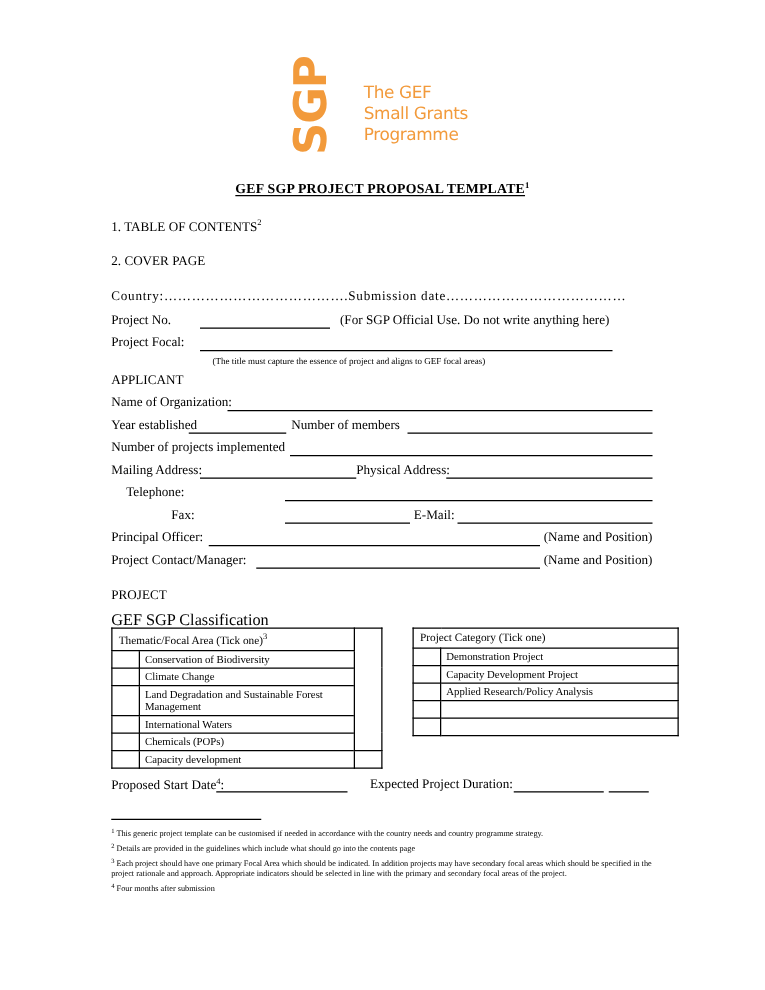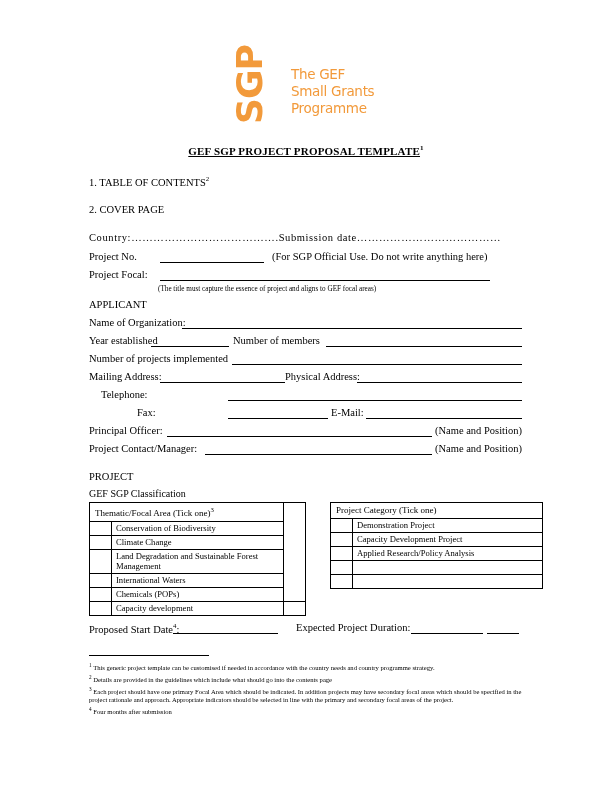--- a/index.html
+++ b/index.html
@@ -162,21 +162,21 @@
   <div class="row h-sec" style="top:204px;">2. COVER PAGE</div>
 
   <div class="row lead" style="top:232px;">Country:………………………………….Submission date…………………………………</div>
 
   <div class="row" style="top:251px;">Project No.</div>
   <div class="row" style="left:160px; top:251px;"><span class="ul" style="width:104px;"></span></div>
   <div class="row" style="left:272px; top:251px;">(For SGP Official Use. Do not write anything here)</div>
 
   <div class="row" style="top:269px;">Project Focal:</div>
   <div class="row" style="left:160px; top:269px;"><span class="ul" style="width:330px;"></span></div>
-  <div class="small-note" style="top:285px;">(The title must capture the essence of project and aligns to GEF focal areas)</div>
+  <div class="small-note" style="top:285px;margin-left:12px;">(The title must capture the essence of project and aligns to GEF focal areas)</div>
 
   <div class="row h-sec" style="top:299px;">APPLICANT</div>
 
   <div class="row" style="top:317px;">Name of Organization:</div>
   <div class="row" style="left:182px; top:317px;"><span class="ul" style="width:340px;"></span></div>
 
   <div class="row" style="top:335px;">Year established</div>
   <div class="row" style="left:151px; top:335px;"><span class="ul" style="width:78px;"></span></div>
   <div class="row" style="left:233px; top:335px;">Number of members</div>
   <div class="row" style="left:326px; top:335px;"><span class="ul" style="width:196px;"></span></div>
@@ -199,21 +199,21 @@
 
   <div class="row" style="top:425px;">Principal Officer:</div>
   <div class="row" style="left:167px; top:425px;"><span class="ul" style="width:265px;"></span></div>
   <div class="row" style="left:435px; top:425px;">(Name and Position)</div>
 
   <div class="row" style="top:443px;">Project Contact/Manager:</div>
   <div class="row" style="left:205px; top:443px;"><span class="ul" style="width:227px;"></span></div>
   <div class="row" style="left:435px; top:443px;">(Name and Position)</div>
 
   <div class="row h-sec" style="top:471px;">PROJECT</div>
-  <div class="row" style="top:488px; font-size:10px;">GEF SGP Classification</div>
+  <div class="row" style="top:488px; font-size:13px;">GEF SGP Classification</div>
 
   <table class="tbl" id="focal-table">
     <colgroup>
         <col style="width:22px;">
         <col style="width:172px;">
         <col style="width:22px;">
       </colgroup>
     <tbody>
       <tr>
         <td class="hdr" colspan="2"><span>Thematic/Focal Area (Tick one)</span><sup>3</sup></td>

